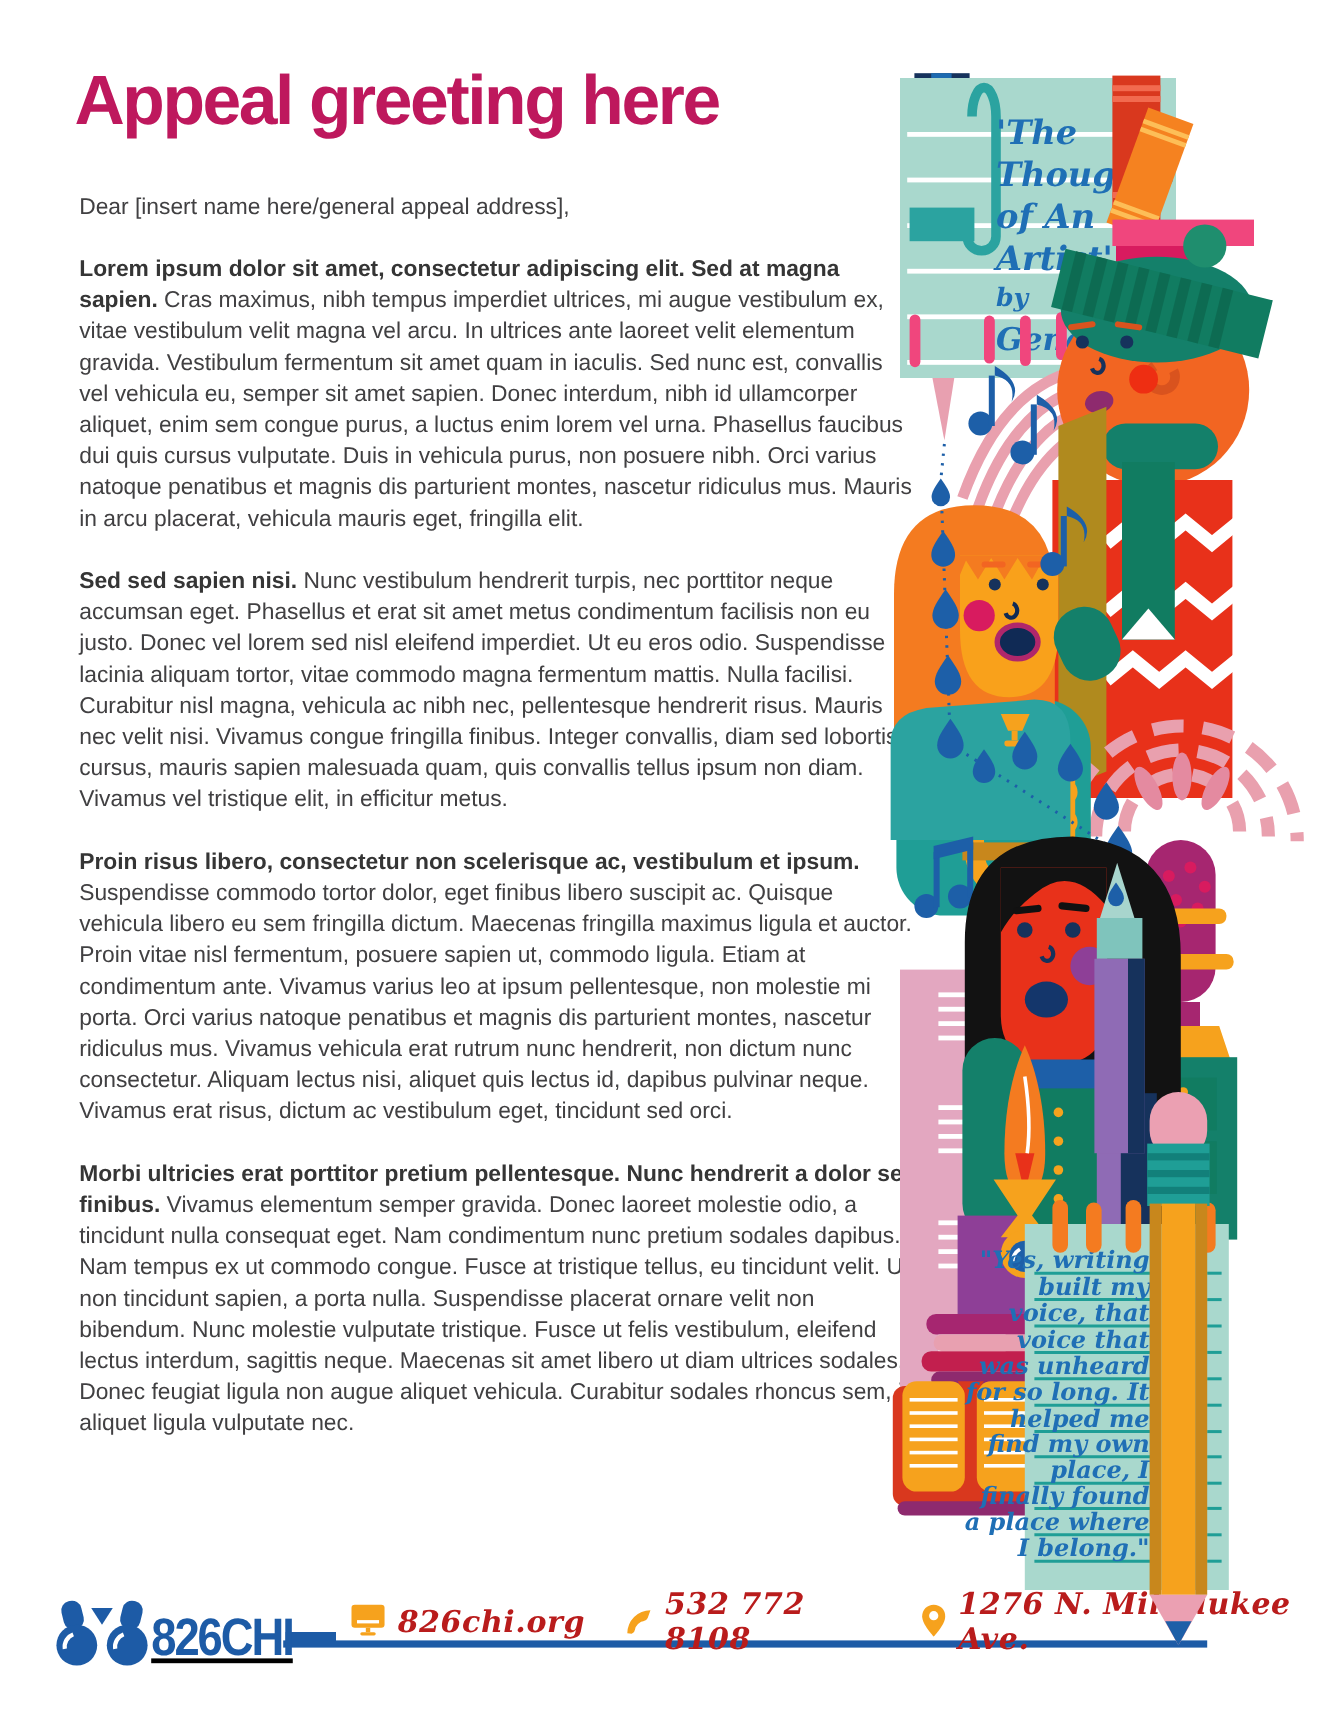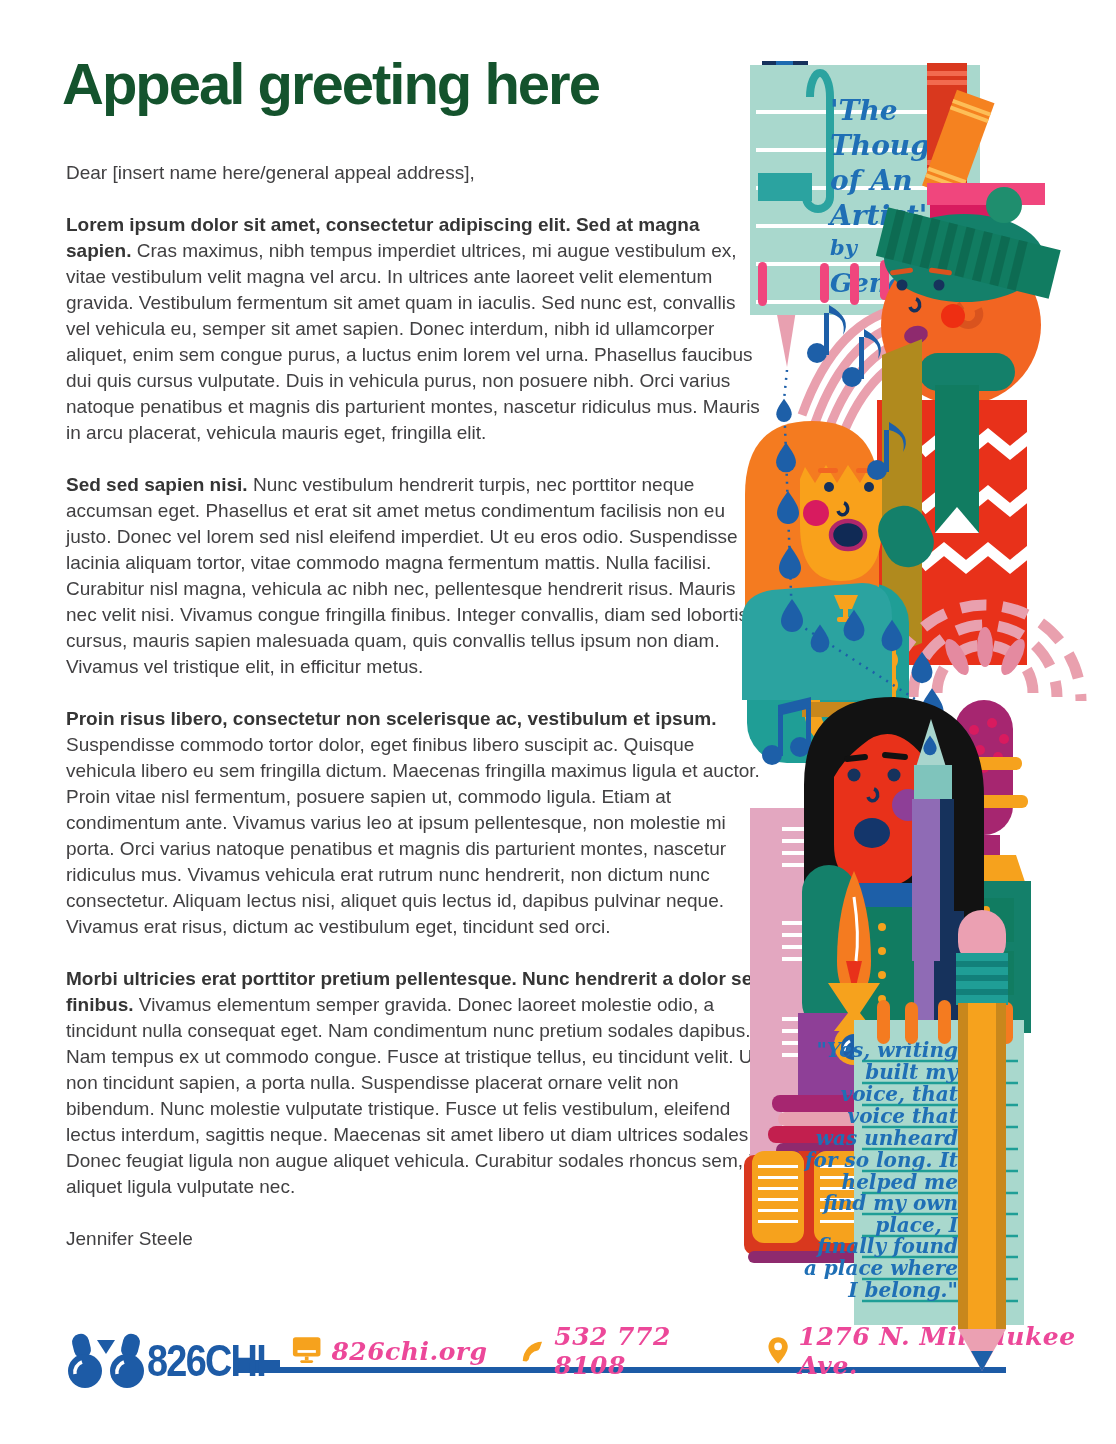--- a/index.html
+++ b/index.html
@@ -1,52 +1,51 @@
 <!DOCTYPE html>
 <html><head>
 <meta charset="utf-8">
 <style>
   html,body{margin:0;padding:0;background:#ffffff;}
   .page{position:relative;width:1116px;height:1444px;background:#fff;overflow:hidden;
         font-family:"Liberation Sans",sans-serif;}
   .headline{position:absolute;left:62px;top:50px;margin:0;font-size:58px;font-weight:800;
-            letter-spacing:-2px;color:#14532d;font-family:"Liberation Sans",sans-serif;}
+            letter-spacing:-2px;color:#be185d;font-family:"Liberation Sans",sans-serif;}
   .letter{position:absolute;left:66px;top:160px;width:698px;font-size:19px;line-height:26px;
           color:#414042;}
   .letter p{margin:0 0 26px 0;}
   .lead{font-weight:bold;color:#353535;}
   .closing{margin-top:0;}
   .signature{margin-top:49px;}
   .illustration{position:absolute;left:742px;top:55px;width:346px;height:1320px;z-index:2;text-align:center;}
   .footer-rule{position:absolute;left:236px;top:1367px;width:770px;height:6px;background:#1d5ba6;z-index:1;}
   .footer-rule-thick{position:absolute;left:238px;top:1360px;width:42px;height:10px;background:#1d5ba6;z-index:1;}
-  .logo-wrap{position:absolute;left:67px;top:1332px;display:flex;align-items:center;z-index:1;}
+  .logo-wrap{position:absolute;left:46px;top:1332px;display:flex;align-items:flex-end;z-index:1;text-decoration:underline;}
   .logo-text{font-size:44px;font-weight:900;color:#1d5ba6;letter-spacing:-2px;
              display:inline-block;transform:scaleX(.86);transform-origin:left center;margin-left:2px;}
   .contact{position:absolute;left:292px;top:1333px;height:36px;display:flex;align-items:center;
            gap:10px;z-index:1;}
-  .script{font-family:"DejaVu Serif",serif;font-style:italic;font-weight:bold;color:#ec4899;
+  .script{font-family:"DejaVu Serif",serif;font-style:italic;font-weight:bold;color:#b91c1c;
           font-size:25px;letter-spacing:.5px;}
   .contact .gap{width:14px;}
   svg text.note-script{font-family:"DejaVu Serif",serif;font-style:italic;font-weight:bold;fill:#1f6fb5;}
 </style>
 </head>
 <body>
 
 <div class="page">
 
   <h1 class="headline">Appeal greeting here</h1>
 
   <div class="letter">
     <p>Dear [insert name here/general appeal address],</p>
     <p><span class="lead">Lorem ipsum dolor sit amet, consectetur adipiscing elit. Sed at magna sapien.</span><span> Cras maximus, nibh tempus imperdiet ultrices, mi augue vestibulum ex, vitae vestibulum velit magna vel arcu. In ultrices ante laoreet velit elementum gravida. Vestibulum fermentum sit amet quam in iaculis. Sed nunc est, convallis vel vehicula eu, semper sit amet sapien. Donec interdum, nibh id ullamcorper aliquet, enim sem congue purus, a luctus enim lorem vel urna. Phasellus faucibus dui quis cursus vulputate. Duis in vehicula purus, non posuere nibh. Orci varius natoque penatibus et magnis dis parturient montes, nascetur ridiculus mus. Mauris in arcu placerat, vehicula mauris eget, fringilla elit.</span></p>
     <p><span class="lead">Sed sed sapien nisi.</span><span> Nunc vestibulum hendrerit turpis, nec porttitor neque accumsan eget. Phasellus et erat sit amet metus condimentum facilisis non eu justo. Donec vel lorem sed nisl eleifend imperdiet. Ut eu eros odio. Suspendisse lacinia aliquam tortor, vitae commodo magna fermentum mattis. Nulla facilisi. Curabitur nisl magna, vehicula ac nibh nec, pellentesque hendrerit risus. Mauris nec velit nisi. Vivamus congue fringilla finibus. Integer convallis, diam sed lobortis cursus, mauris sapien malesuada quam, quis convallis tellus ipsum non diam. Vivamus vel tristique elit, in efficitur metus.</span></p>
     <p><span class="lead">Proin risus libero, consectetur non scelerisque ac, vestibulum et ipsum.</span><span> Suspendisse commodo tortor dolor, eget finibus libero suscipit ac. Quisque vehicula libero eu sem fringilla dictum. Maecenas fringilla maximus ligula et auctor. Proin vitae nisl fermentum, posuere sapien ut, commodo ligula. Etiam at condimentum ante. Vivamus varius leo at ipsum pellentesque, non molestie mi porta. Orci varius natoque penatibus et magnis dis parturient montes, nascetur ridiculus mus. Vivamus vehicula erat rutrum nunc hendrerit, non dictum nunc consectetur. Aliquam lectus nisi, aliquet quis lectus id, dapibus pulvinar neque. Vivamus erat risus, dictum ac vestibulum eget, tincidunt sed orci.</span></p>
     <p><span class="lead">Morbi ultricies erat porttitor pretium pellentesque. Nunc hendrerit a dolor sed finibus.</span><span> Vivamus elementum semper gravida. Donec laoreet molestie odio, a tincidunt nulla consequat eget. Nam condimentum nunc pretium sodales dapibus. Nam tempus ex ut commodo congue. Fusce at tristique tellus, eu tincidunt velit. Ut non tincidunt sapien, a porta nulla. Suspendisse placerat ornare velit non bibendum. Nunc molestie vulputate tristique. Fusce ut felis vestibulum, eleifend lectus interdum, sagittis neque. Maecenas sit amet libero ut diam ultrices sodales. Donec feugiat ligula non augue aliquet vehicula. Curabitur sodales rhoncus sem, id aliquet ligula vulputate nec.</span></p>
-    <p class="signature">Jennifer Steele</p>
   </div>
 
   <div class="illustration">
   <svg width="346" height="1320" viewBox="0 0 346 1320" xmlns="http://www.w3.org/2000/svg">
     <defs>
       <path id="drop" d="M0,-16 C7,-6 11,0 11,6 a11,11 0 1,1 -22,0 C-11,0 -7,-6 0,-16"></path>
     </defs>
 
     <g>
       <rect x="20" y="6" width="46" height="186" fill="#16325c"></rect>

